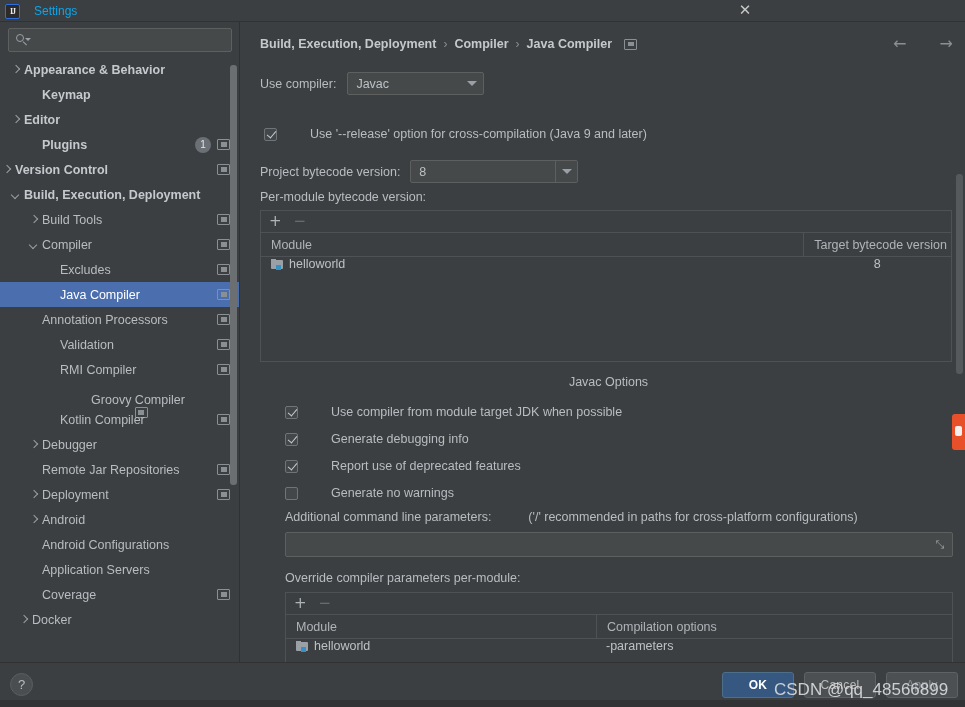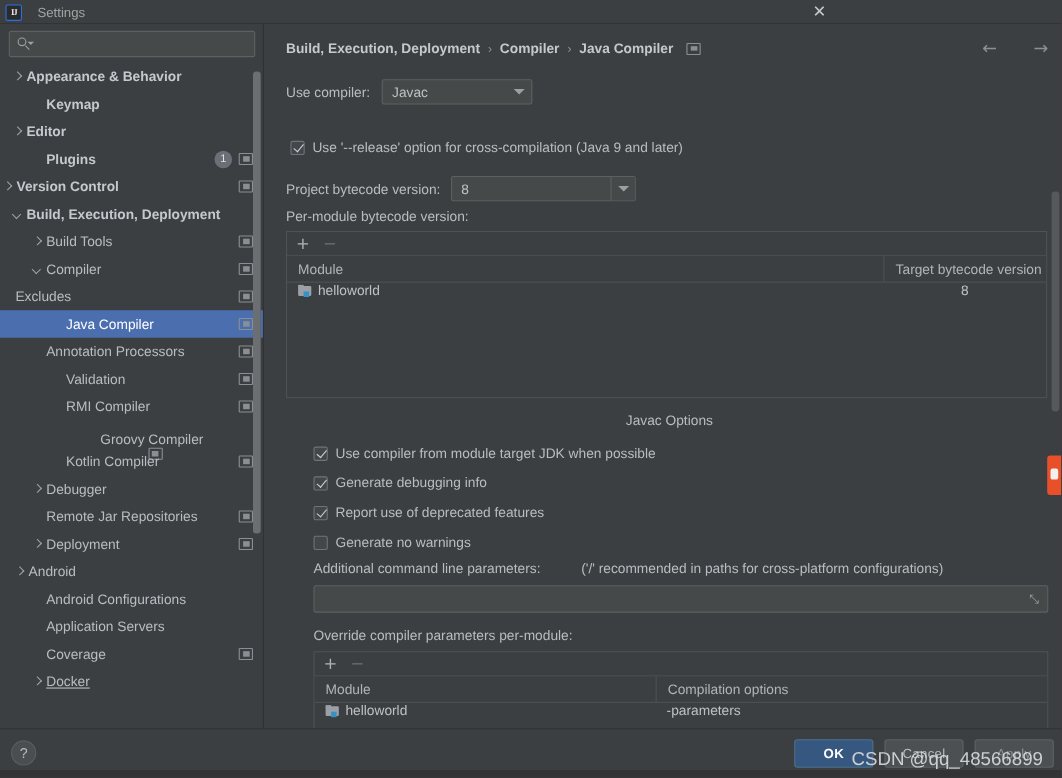--- a/index.html
+++ b/index.html
@@ -18,21 +18,21 @@
     position: absolute; left: 0; top: 0; width: 763px; height: 22px;
     background: #3c3f41; display: flex; align-items: center;
   }
   .app-icon {
     width: 15px; height: 15px; margin-left: 5px; position: relative;
     background: #2b2b2b; border: 1.5px solid #2d6fe0; border-radius: 2px;
     display: flex; align-items: center; justify-content: center;
     font-size: 8px; color: #e8e8e8; font-family: "Liberation Serif", serif;
     font-weight: bold; letter-spacing: -1px;
   }
-  .title-text { margin-left: 14px; font-size: 12px; color: #a3a3a3; }
+  .title-text { margin-left: 14px; font-size: 12px; color: #0ea5e9; }
   .win-close {
     position: absolute; right: 10px; top: 3px; width: 16px; height: 16px;
     color: #c8c8c8; font-size: 15px; line-height: 15px; text-align: center;
     font-family: "DejaVu Sans", sans-serif;
   }
   .titlebar-sep {
     position:absolute; left:0; top:21px; width:965px; height:1px; background:#323232;
   }
 
   
@@ -153,21 +153,21 @@
     position: absolute; right: 0; top: 0; bottom: 0; width: 22px;
     display: flex; align-items: center; justify-content: center;
   }
   .combo .arr-btn::after {
     content: ""; border-left: 5px solid transparent; border-right: 5px solid transparent;
     border-top: 5px solid #9aa0a6;
   }
   .combo.split .arr-btn { border-left: 1px solid #5e6060; background: #45494a; }
 
   
-  .cb-row { display: flex; align-items: center; }
+  .cb-row { display: flex; align-items: center; gap: 26px; }
   .cbox {
     width: 13px; height: 13px; border: 1px solid #6e7478; background: #43474a;
     border-radius: 2px; position: relative; flex: 0 0 auto; margin-right: 7px;
   }
   .cbox.checked::after {
     content: ""; position: absolute; left: 3.5px; top: 0.5px; width: 4px; height: 8px;
     border-right: 1.6px solid #c9cdd1; border-bottom: 1.6px solid #c9cdd1;
     transform: rotate(40deg);
   }
 
@@ -336,21 +336,21 @@
           <span class="t-label">Build Tools</span>
           <span class="t-spacer"></span>
           <span class="proj-badge"></span>
         </div>
         <div class="tree-item" style="padding-left: 28px;">
           <span class="arrow down"></span>
           <span class="t-label">Compiler</span>
           <span class="t-spacer"></span>
           <span class="proj-badge"></span>
         </div>
-        <div class="tree-item" style="">
+        <div class="tree-item" style="padding-left: 46px;">
           <span class="arrow"></span>
           <span class="t-label">Excludes</span>
           <span class="t-spacer"></span>
           <span class="proj-badge"></span>
         </div>
         <div class="tree-item selected" style="padding-left: 46px;">
           <span class="arrow"></span>
           <span class="t-label">Java Compiler</span>
           <span class="t-spacer"></span>
           <span class="proj-badge"></span>
@@ -395,42 +395,42 @@
           <span class="t-label">Remote Jar Repositories</span>
           <span class="t-spacer"></span>
           <span class="proj-badge"></span>
         </div>
         <div class="tree-item" style="padding-left: 28px;">
           <span class="arrow right"></span>
           <span class="t-label">Deployment</span>
           <span class="t-spacer"></span>
           <span class="proj-badge"></span>
         </div>
-        <div class="tree-item" style="padding-left: 12px;">
+        <div class="tree-item" style="padding-left: 28px;">
           <span class="arrow right"></span>
           <span class="t-label">Android</span>
           <span class="t-spacer"></span>
         </div>
         <div class="tree-item" style="padding-left: 28px;">
           <span class="arrow"></span>
           <span class="t-label">Android Configurations</span>
           <span class="t-spacer"></span>
         </div>
         <div class="tree-item" style="padding-left: 28px;">
           <span class="arrow"></span>
           <span class="t-label">Application Servers</span>
           <span class="t-spacer"></span>
         </div>
         <div class="tree-item" style="padding-left: 28px;">
           <span class="arrow"></span>
           <span class="t-label">Coverage</span>
           <span class="t-spacer"></span>
           <span class="proj-badge"></span>
         </div>
-        <div class="tree-item" style="padding-left: 28px; text-decoration: underline;">
+        <div class="tree-item" style="padding-left: 18px;">
           <span class="arrow right"></span>
           <span class="t-label">Docker</span>
           <span class="t-spacer"></span>
         </div>
       <div class="sb-track"></div>
       <div class="sb-thumb"></div>
     </div>
   </div>
   <div class="sidebar-divider"></div>
 

